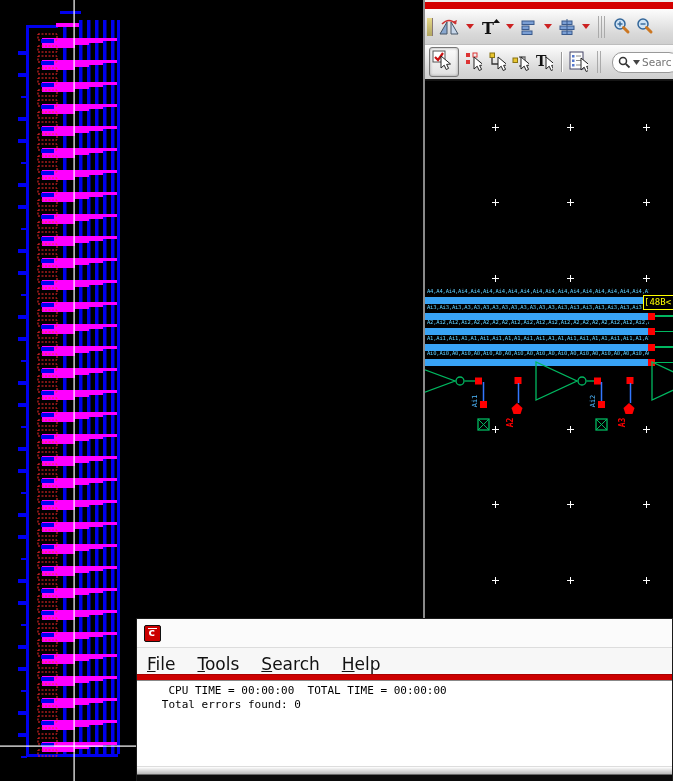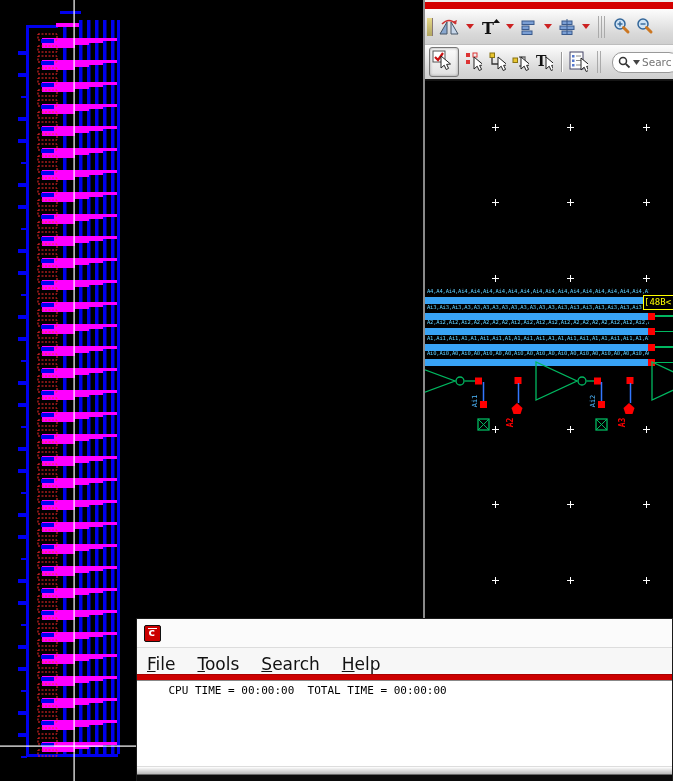--- a/index.html
+++ b/index.html
@@ -479,16 +479,17 @@
   </div>
   <div id="log-menubar">
       <span class="menu-item">File</span>
       <span class="menu-item">Tools</span>
       <span class="menu-item">Search</span>
       <span class="menu-item">Help</span>
     </div>
   <div id="log-redline"></div>
   <div id="log-text">
       <div>    CPU TIME = 00:00:00  TOTAL TIME = 00:00:00</div>
+      <div>   Total errors found: 0</div>
     </div>
   <div id="log-divider"></div>
   <div id="log-bottom"></div>
 </div>
 
 </body></html>

